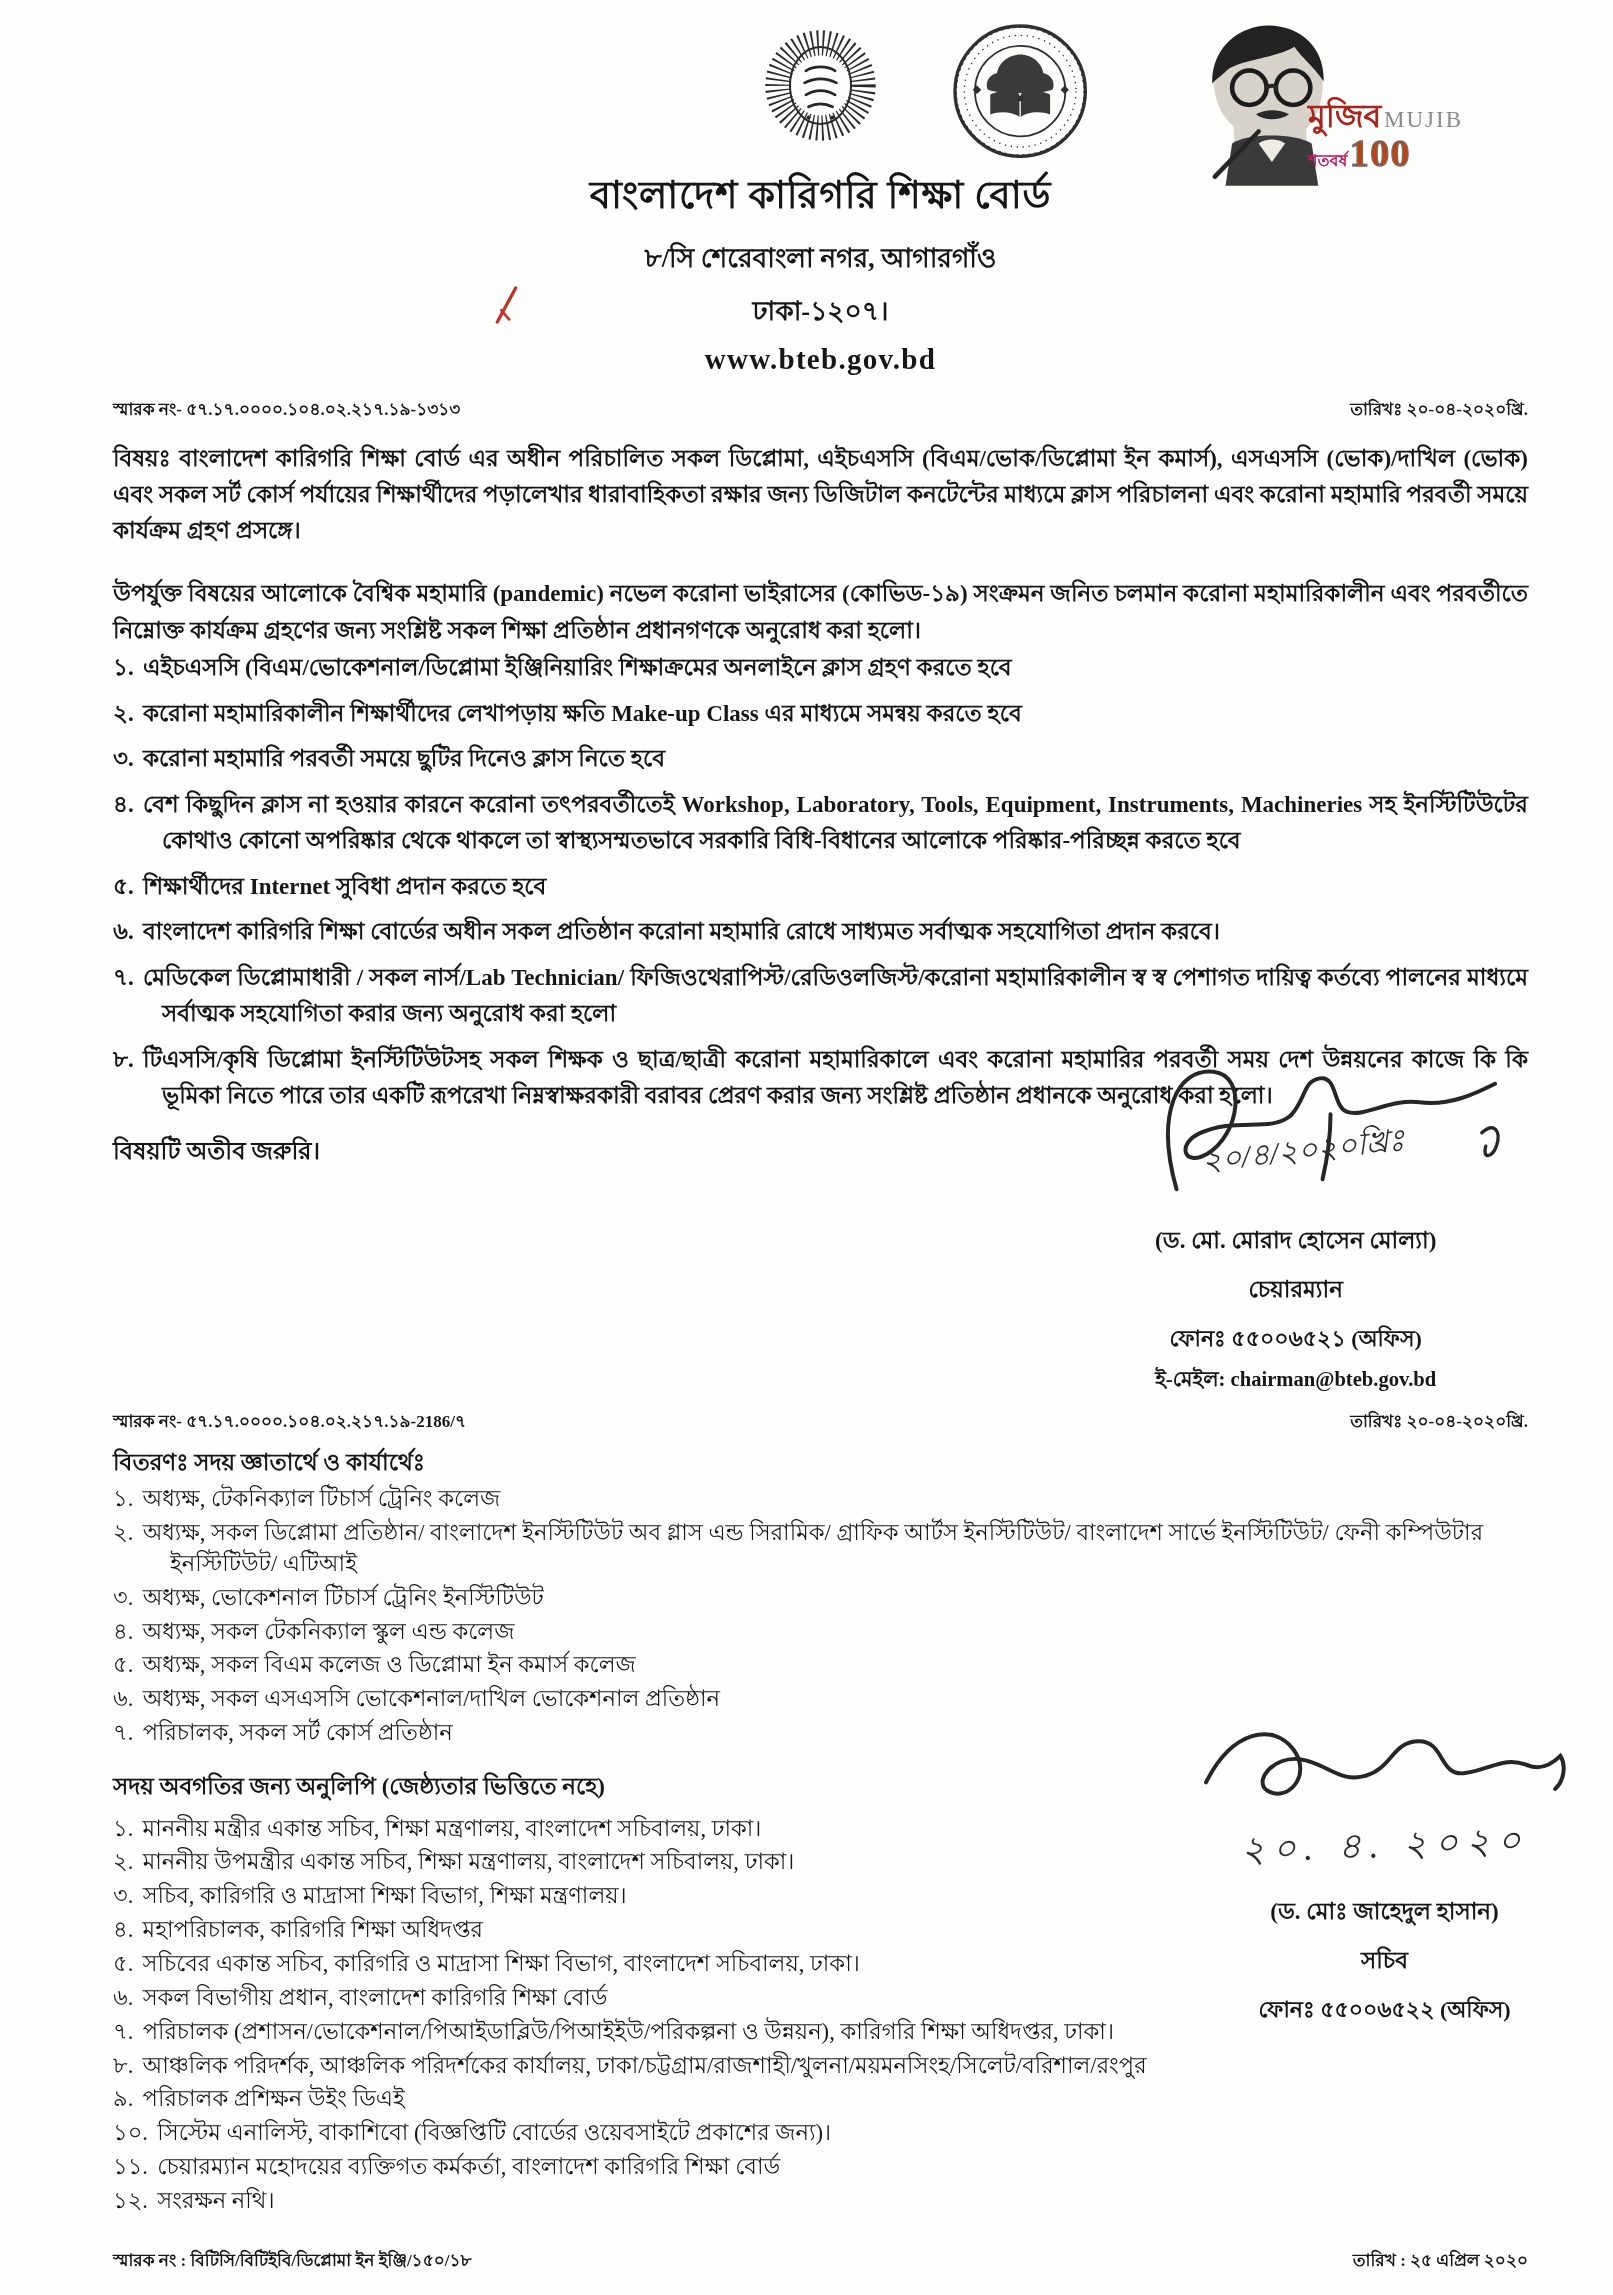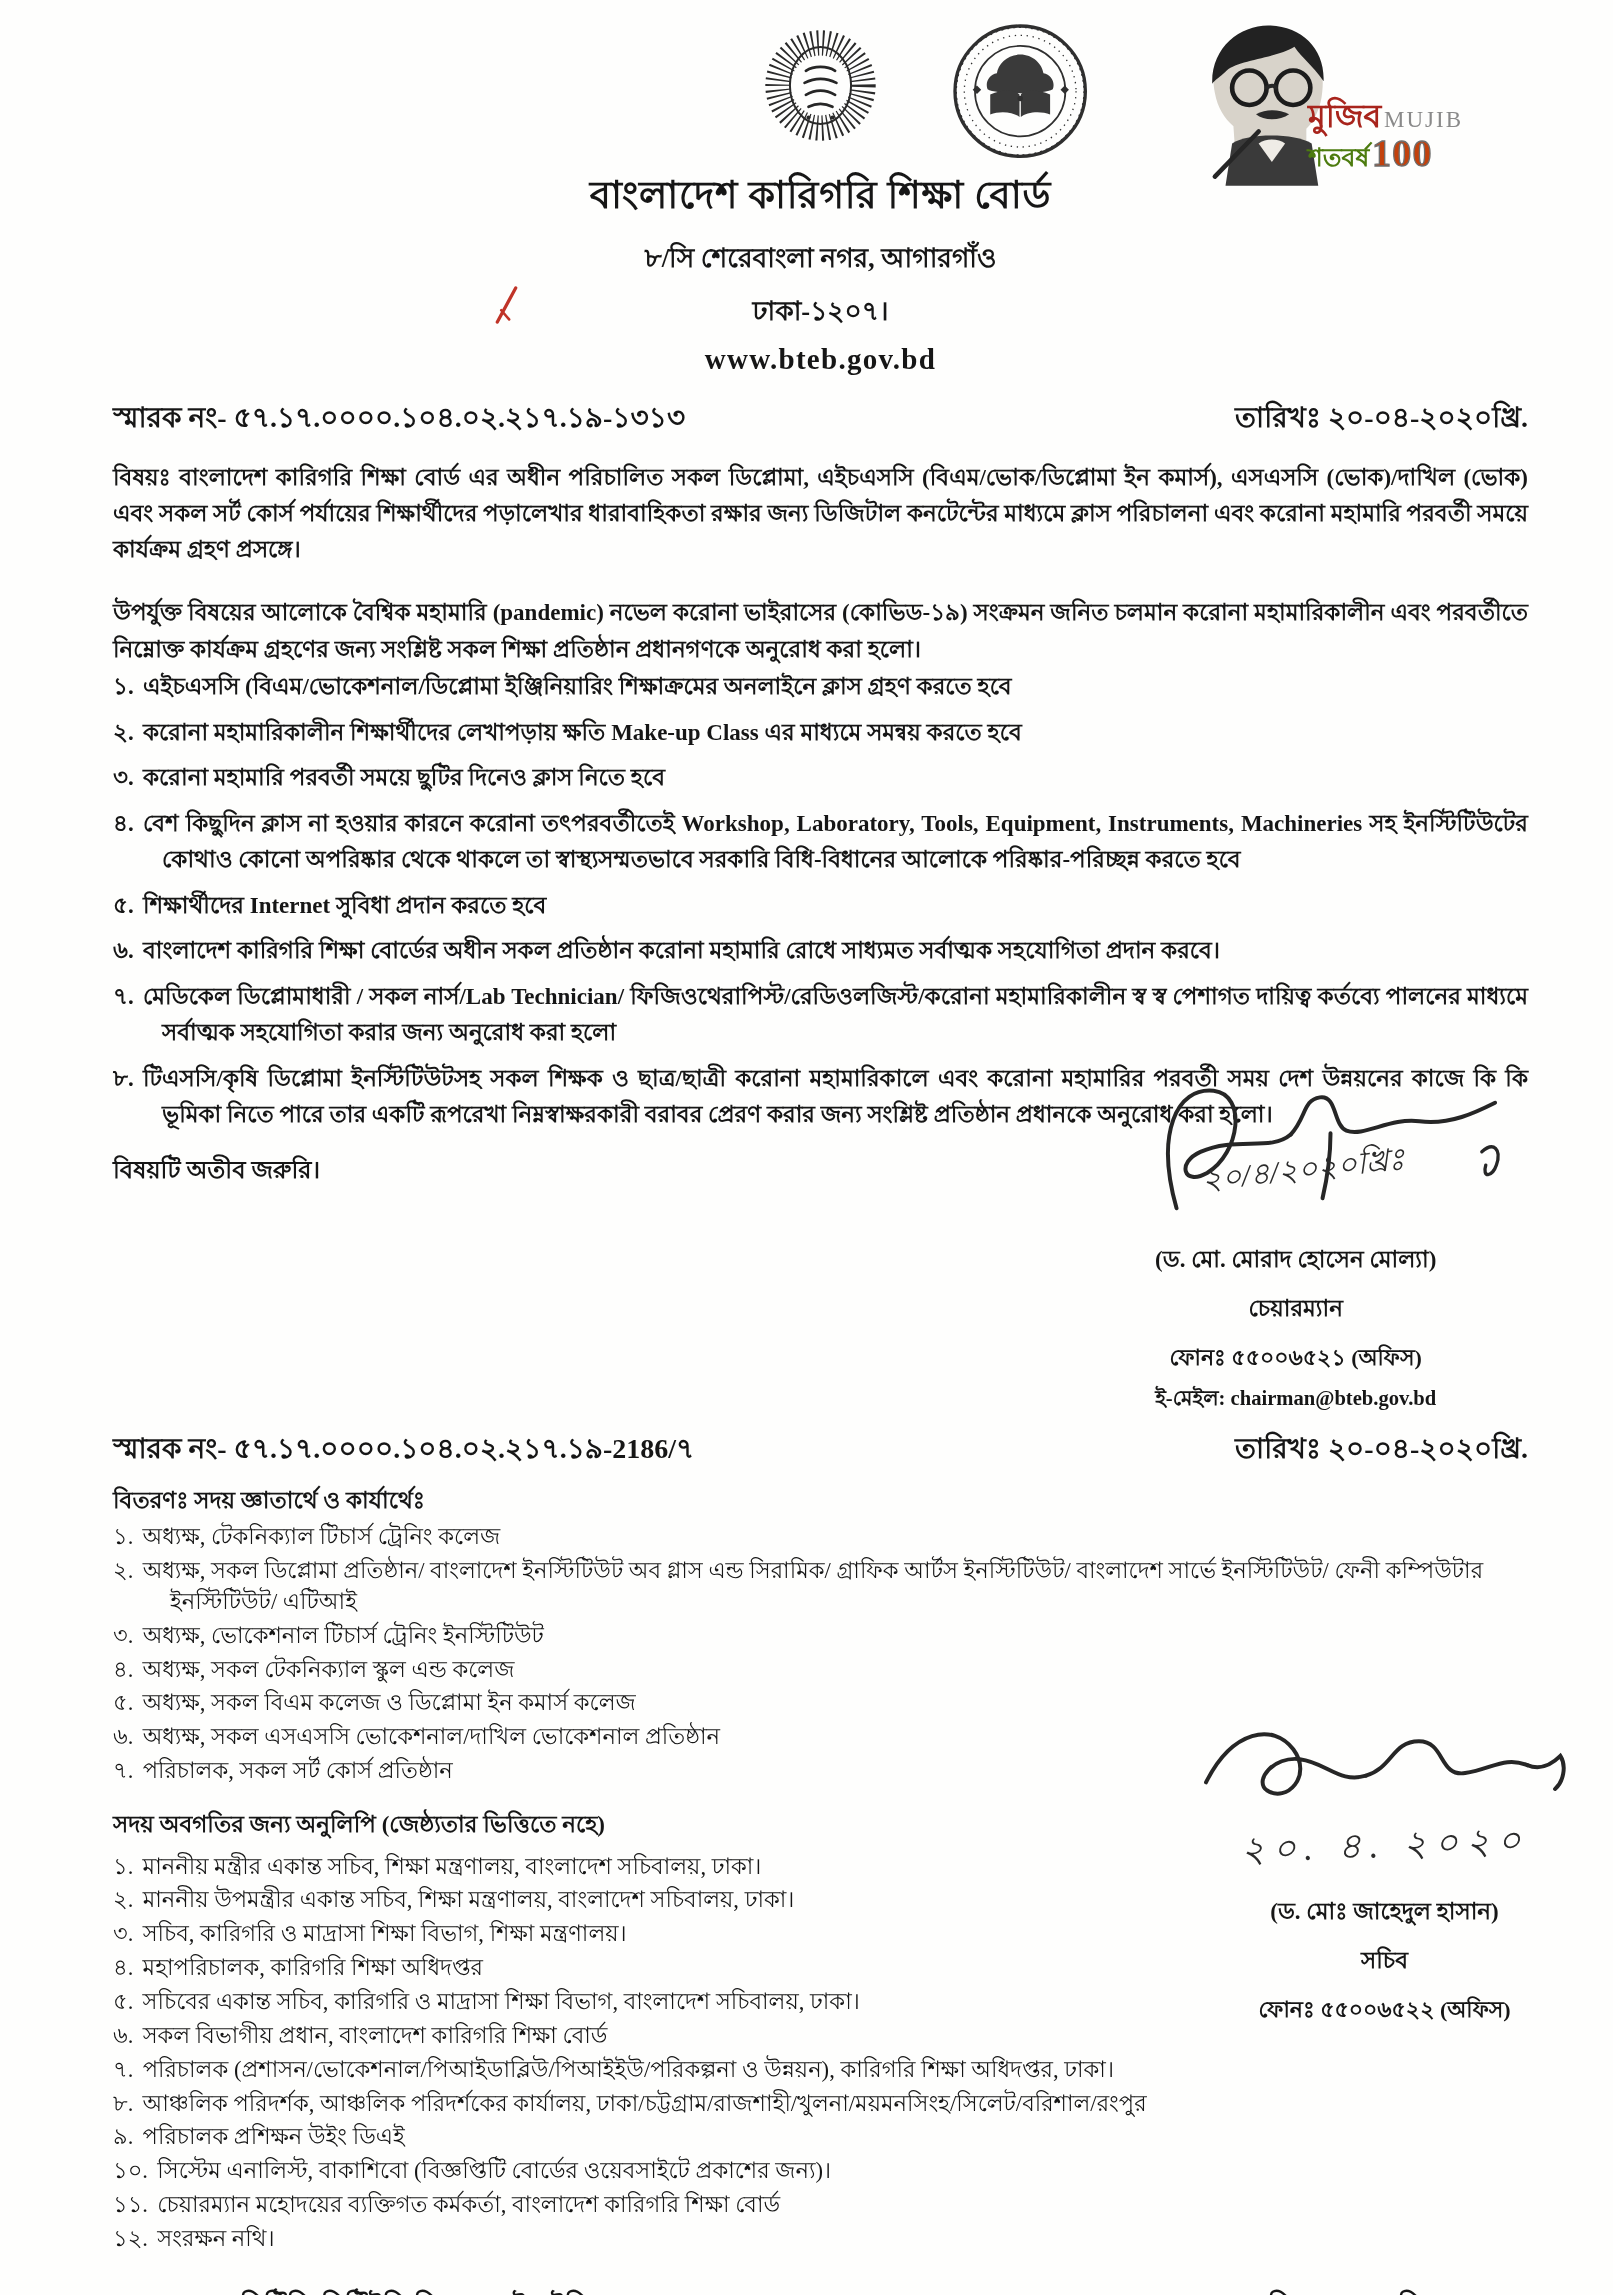--- a/index.html
+++ b/index.html
@@ -13,24 +13,24 @@
   .letterhead{position:relative;width:100%;}
   .seal-wrap{display:flex;justify-content:center;}
   .org-name{font-size:38px;font-weight:bold;letter-spacing:0.7px;margin-top:9.3px;}
   .addr{font-size:26.5px;font-weight:bold;margin-top:9.3px;}
   .website{font-size:29px;font-weight:bold;margin-top:8px;letter-spacing:1.3px;}
   .logo-a{position:absolute;left:949px;top:20px;}
   .logo-b{position:absolute;left:1195px;top:20px;width:285px;}
   .mujib-row{position:absolute;left:113px;top:80px;width:173px;line-height:1.05;}
   .mujib-bn{font-size:32px;font-weight:bold;color:#a8241c;}
   .mujib-en{font-size:23px;color:#8a8a8a;letter-spacing:2px;}
-  .mujib-sb{font-size:25px;font-weight:bold;color:#4d7c0f;}
+  .mujib-sb{font-size:16px;font-weight:bold;color:#be185d;}
   .mujib-100{font-size:38px;font-weight:bold;color:#c2410c;-webkit-text-stroke:1.3px #6e6e6e;letter-spacing:1.3px;}
   
-  .memo-row{display:flex;justify-content:space-between;align-items:baseline;font-size:28px;font-weight:bold;}
+  .memo-row{display:flex;justify-content:space-between;align-items:baseline;font-size:17px;font-weight:bold;}
   .memo-row.m1{margin-top:20px;}
   .memo-row.m2{margin-top:9.3px;}
   .memo-row.m3{margin-top:30.5px;}
   .red-tick{position:absolute;left:492px;top:284px;}
   
   .subject{font-size:23px;font-weight:bold;text-align:justify;line-height:1.55;margin:17px 0 0 0;}
   .intro{font-size:23px;font-weight:bold;text-align:justify;line-height:1.6;margin:28px 0 0 0;}
   ol.plain{list-style:none;margin:0;padding:0;}
   .directives{margin-top:26.5px;}
   .directives li{font-size:23px;font-weight:bold;line-height:1.58;text-align:justify;

